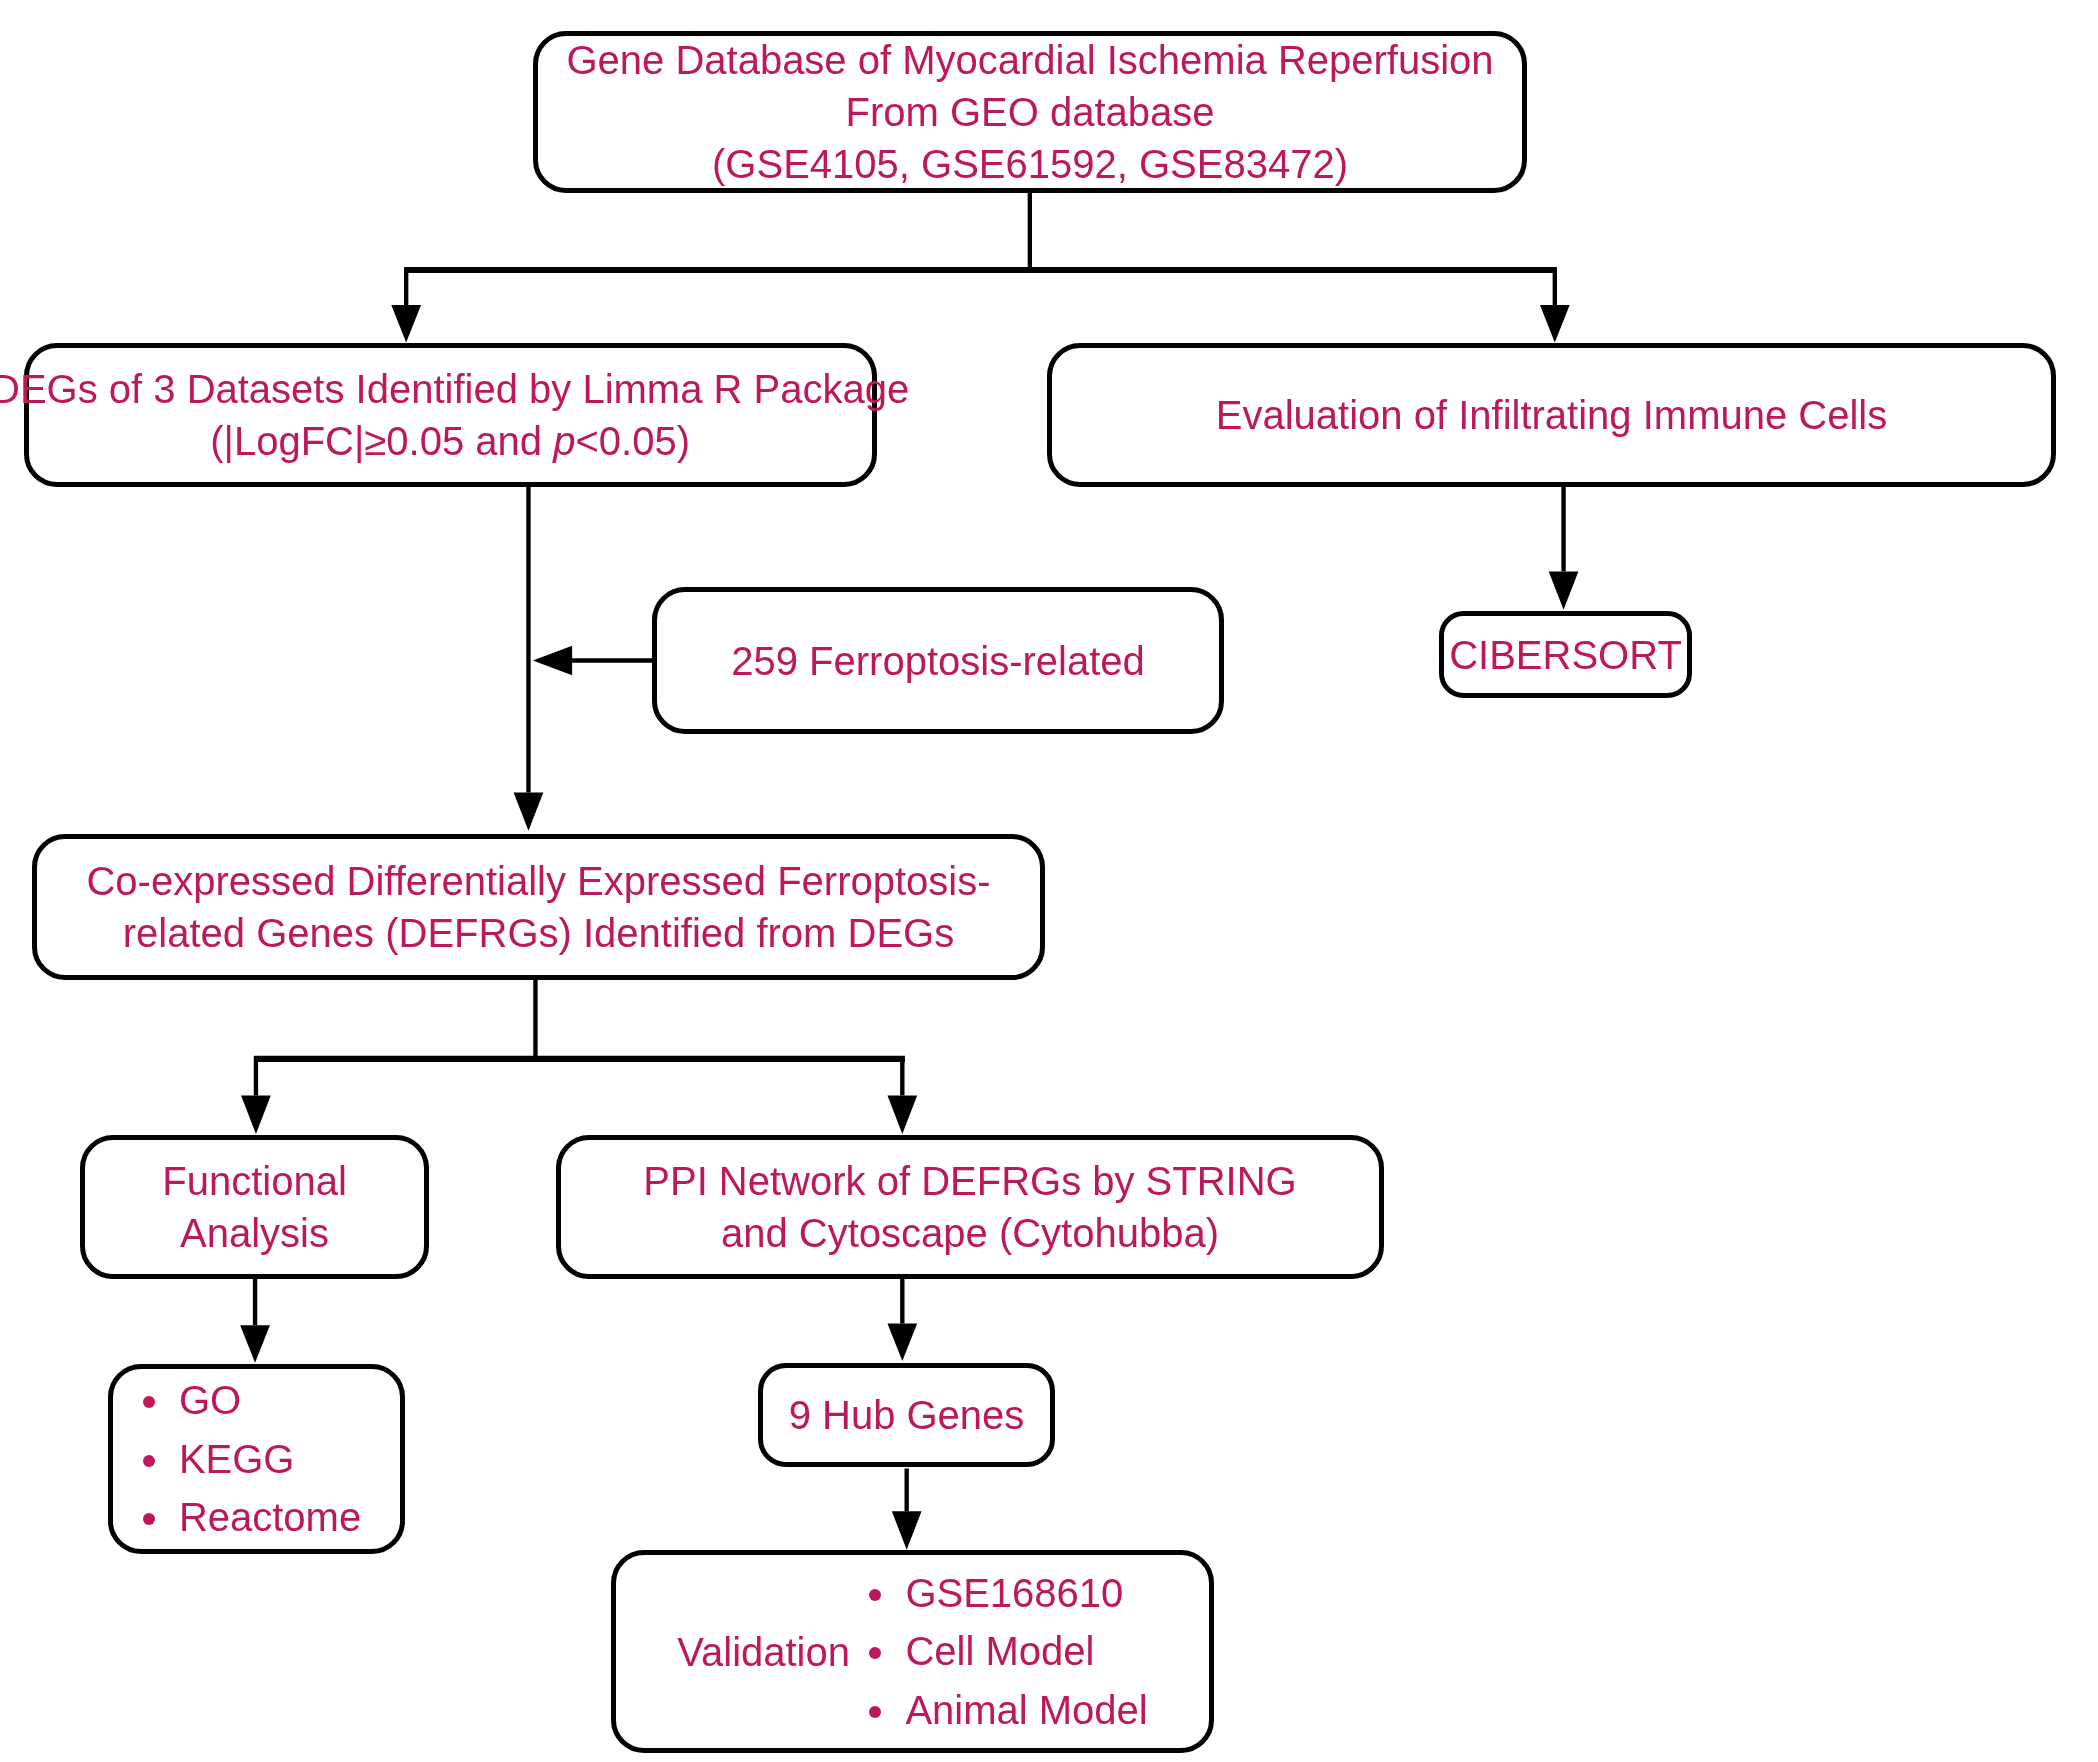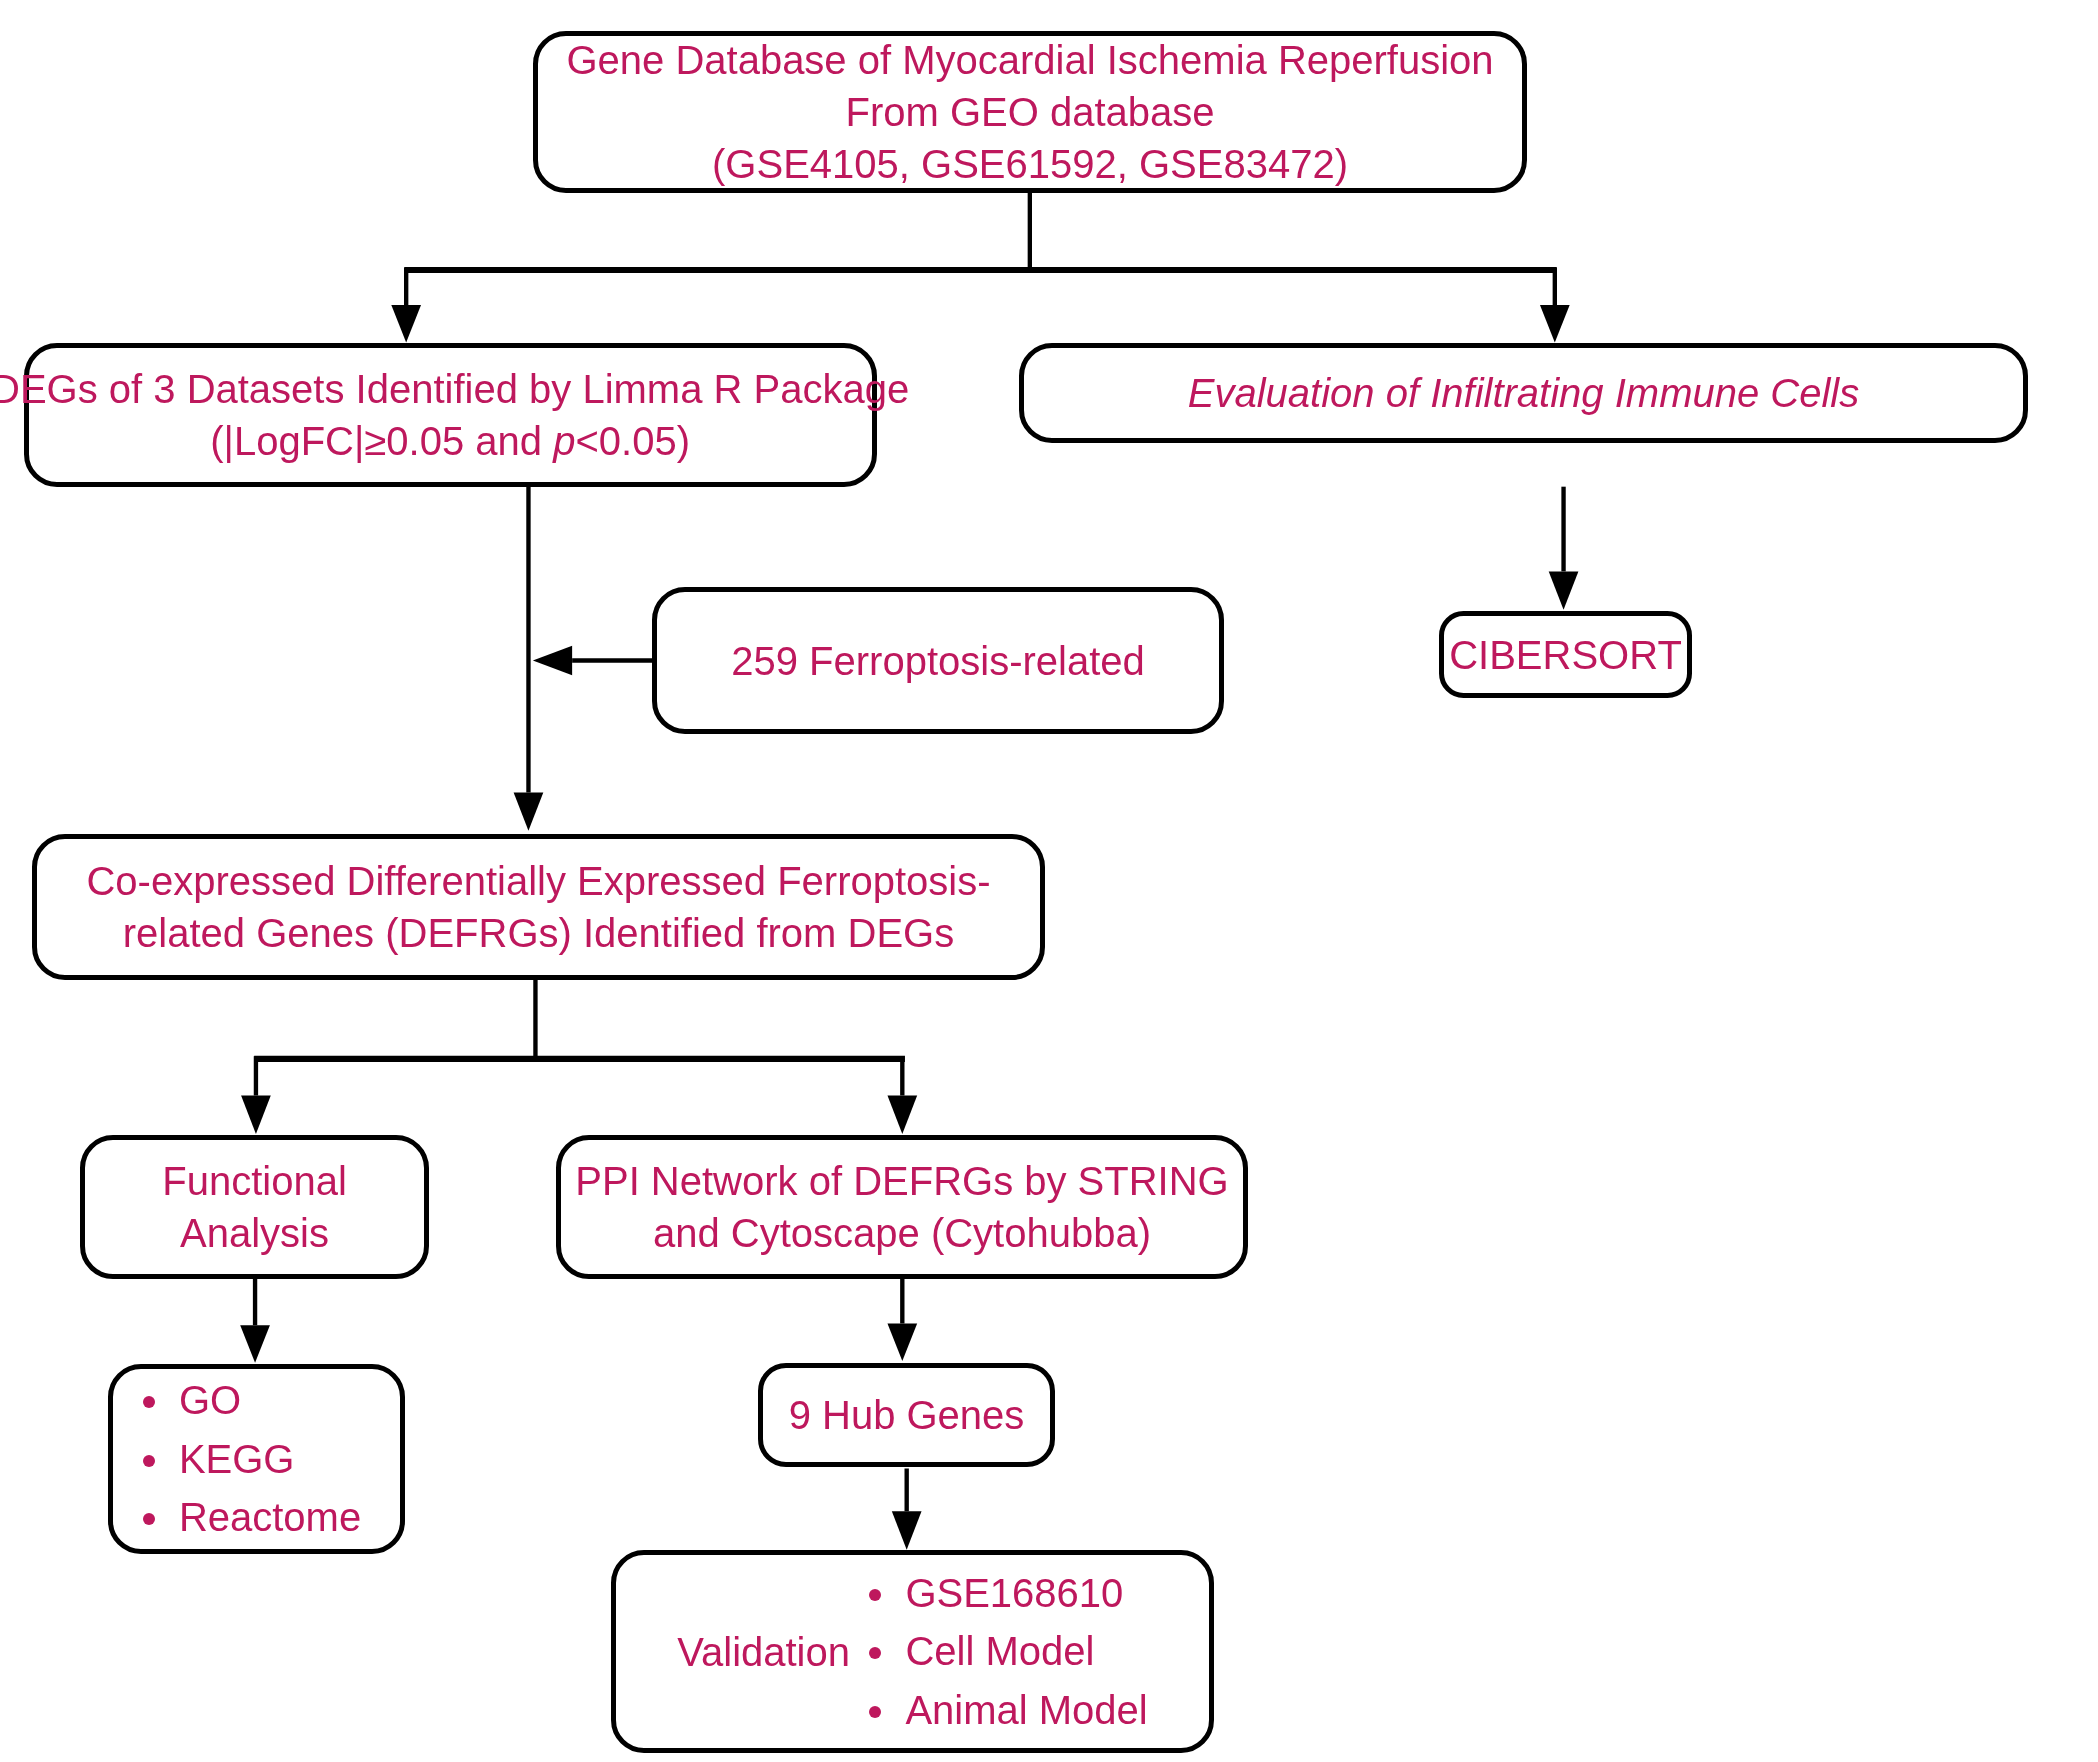--- a/index.html
+++ b/index.html
@@ -111,21 +111,21 @@
     <div class="tline">Gene Database of Myocardial Ischemia Reperfusion</div>
     <div class="tline">From GEO database</div>
     <div class="tline">(GSE4105, GSE61592, GSE83472)</div>
   </div>
 
   <div class="node" style="left:23.6px; top:343px; width:853px; height:144px;">
     <div class="tline">DEGs of 3 Datasets Identified by Limma R Package</div>
     <div class="tline"><span>(|LogFC|≥0.05 and </span><span class="italic">p</span><span>&lt;0.05)</span></div>
   </div>
 
-  <div class="node" style="left:1019px; top:343px; width:1009px; height:100px;font-style:italic;">
+  <div class="node" style="left:1047px; top:343px; width:1009px; height:144px;">
     <div class="tline">Evaluation of Infiltrating Immune Cells</div>
   </div>
 
   <div class="node" style="left:652px; top:587px; width:572px; height:147px;">
     <div class="tline">259 Ferroptosis-related</div>
   </div>
 
   <div class="node" style="left:1439px; top:611px; width:253px; height:87px; border-radius:24.5px;">
     <div class="tline">CIBERSORT</div>
   </div>
@@ -133,21 +133,21 @@
   <div class="node" style="left:32px; top:834px; width:1013px; height:146px;">
     <div class="tline">Co-expressed Differentially Expressed Ferroptosis-</div>
     <div class="tline">related Genes (DEFRGs) Identified from DEGs</div>
   </div>
 
   <div class="node" style="left:80px; top:1135px; width:349px; height:144px;">
     <div class="tline">Functional</div>
     <div class="tline">Analysis</div>
   </div>
 
-  <div class="node" style="left:556px; top:1135px; width:692px; height:144px;">
+  <div class="node" style="left:556px; top:1135px; width:828px; height:144px;">
     <div class="tline">PPI Network of DEFRGs by STRING</div>
     <div class="tline">and Cytoscape (Cytohubba)</div>
   </div>
 
   <div class="node" style="left:108px; top:1364px; width:297px; height:190px; align-items:flex-start; justify-content:center;">
     <ul class="bullet-list">
       <li>GO</li>
       <li>KEGG</li>
       <li>Reactome</li>
     </ul>

